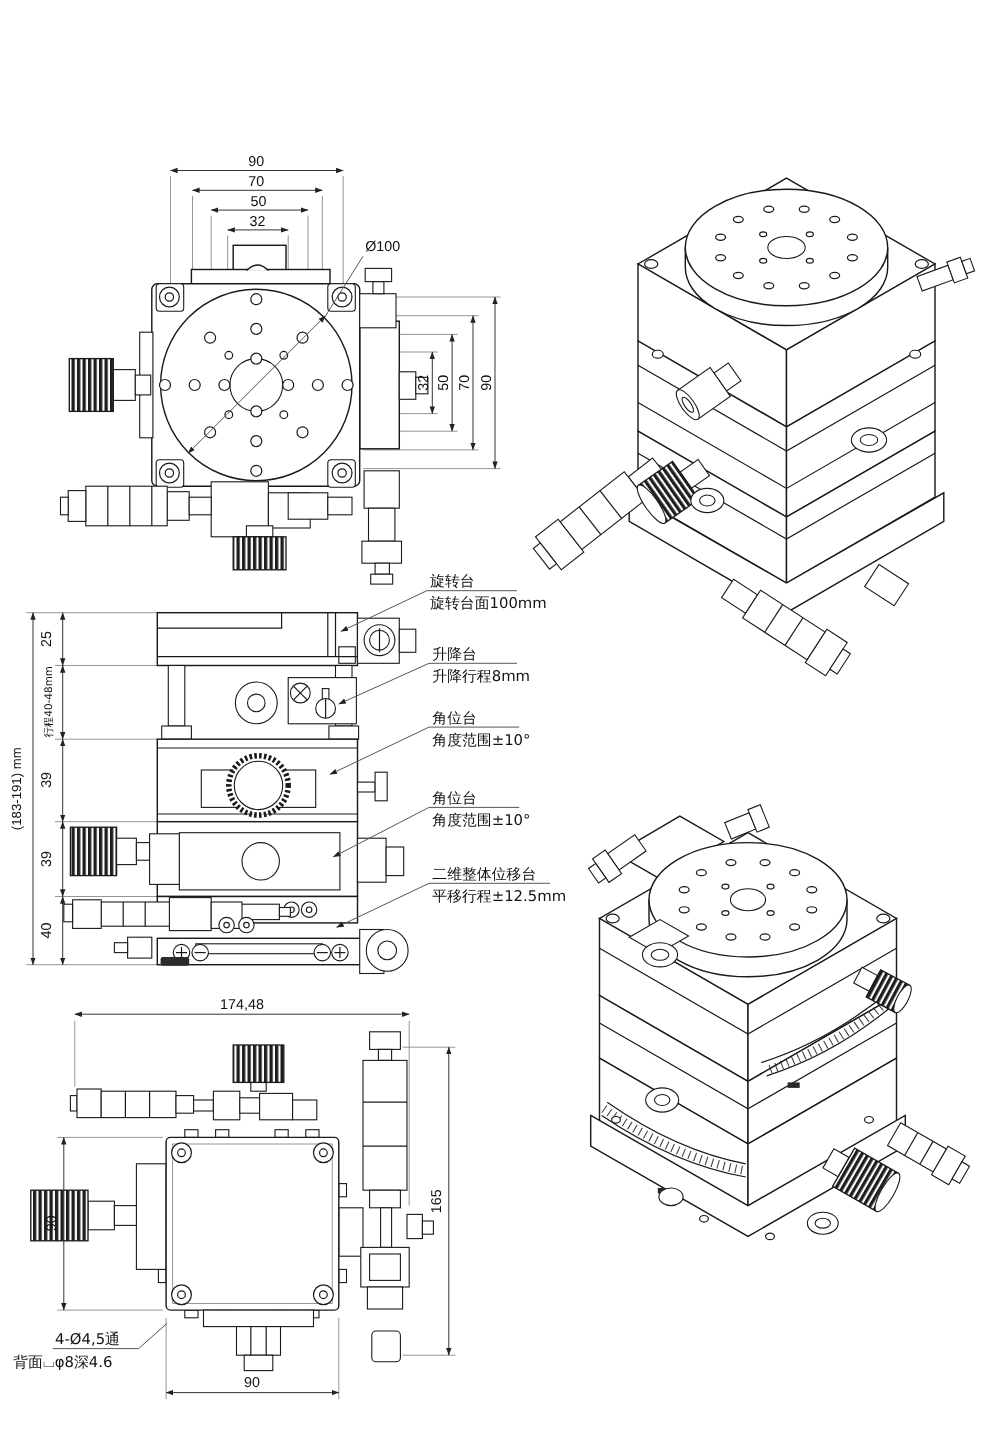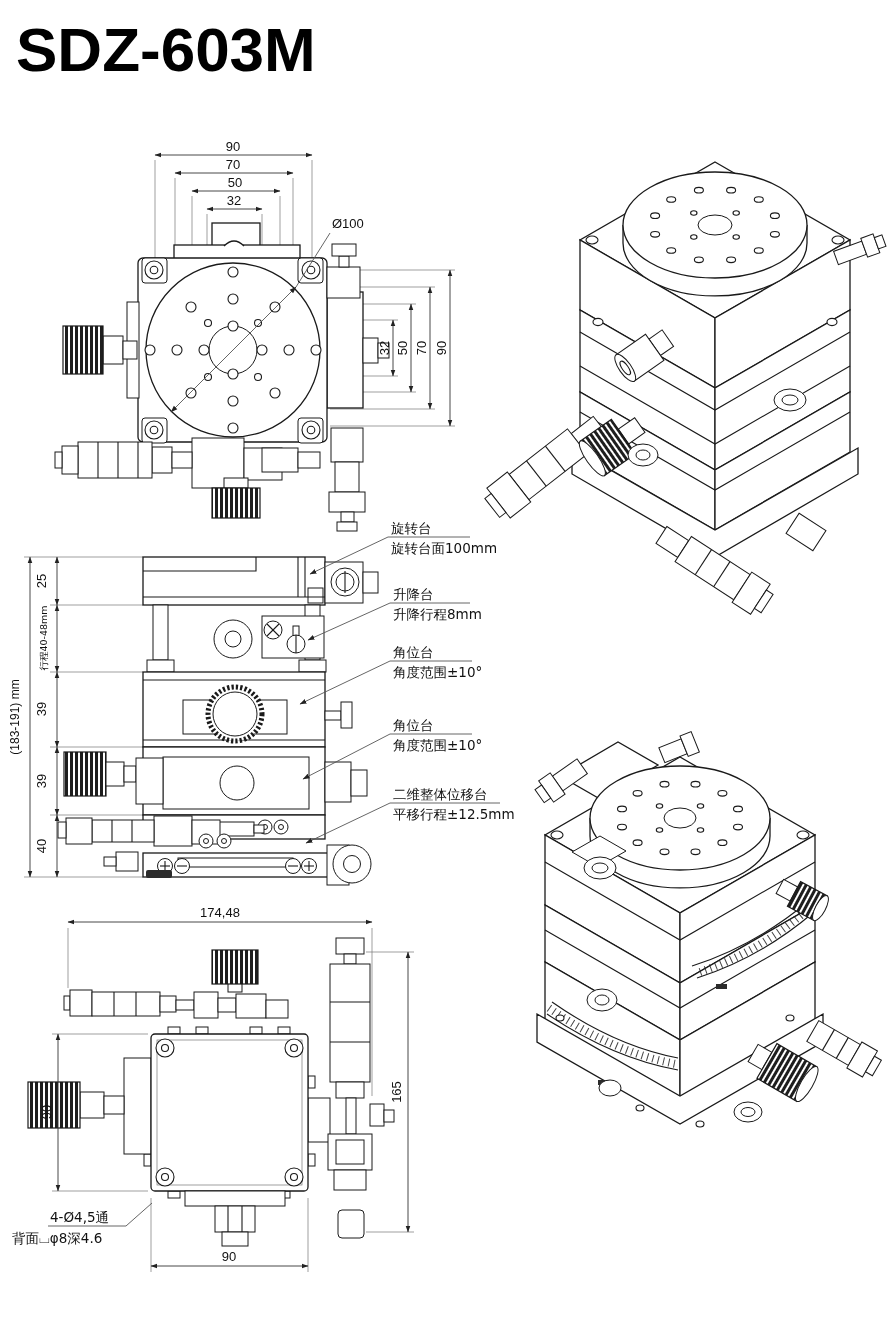--- a/index.html
+++ b/index.html
@@ -21,21 +21,20 @@
   .tk {fill:none;stroke:#222;stroke-width:8;stroke-dasharray:1 4.5;opacity:.85}
   text.d {font-family:"Liberation Sans",sans-serif;font-size:13px;fill:#111}
   text.ds{font-family:"Liberation Sans",sans-serif;font-size:12px;fill:#111}
   text.c {font-family:"DejaVu Sans","Liberation Sans",sans-serif;font-size:13.5px;fill:#111}
   text.cs{font-family:"DejaVu Sans","Liberation Sans",sans-serif;font-size:9.5px;fill:#111}
 </style>
 </head>
 <body>
 
 <div class="page">
-  <div class="title">SDZ-603M</div>
 
   <svg width="892" height="1324" viewBox="0 0 892 1324">
     <defs>
       <marker id="arr" viewBox="0 0 10 10" refX="9" refY="5" markerWidth="8" markerHeight="8" orient="auto-start-reverse">
           <path d="M0 1.6 L9.5 5 L0 8.4 z" fill="#222"></path>
         </marker>
       <pattern id="kn" width="5" height="4" patternUnits="userSpaceOnUse">
         <rect width="5" height="4" fill="#1e1e1e"></rect>
           <rect x="3" width="2" height="4" fill="#fff"></rect>
       </pattern>

